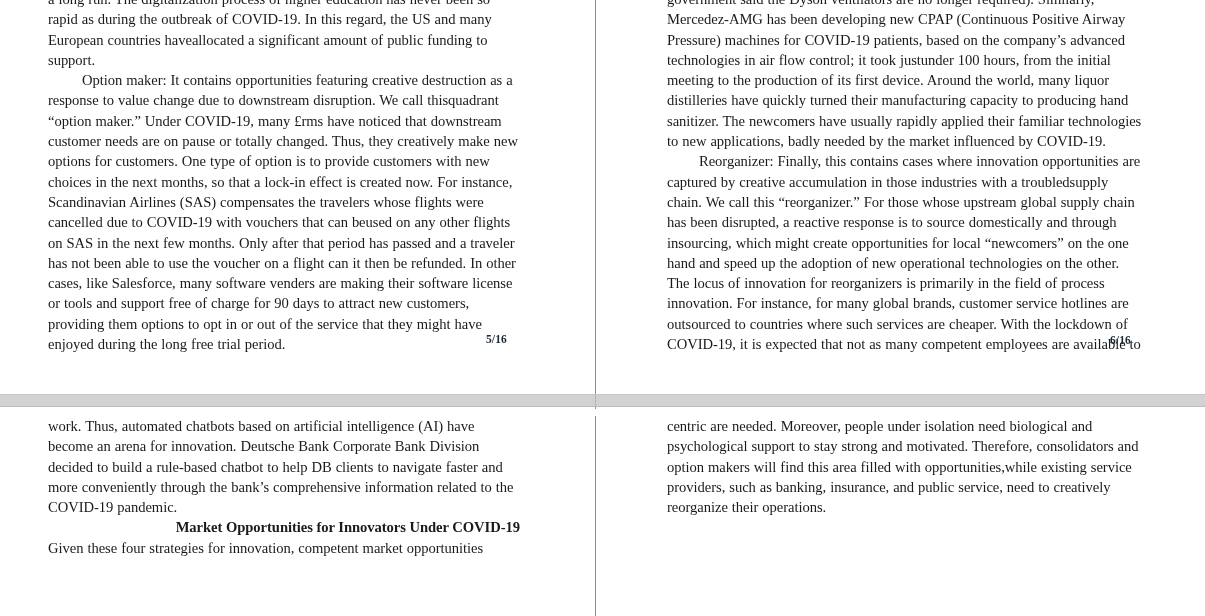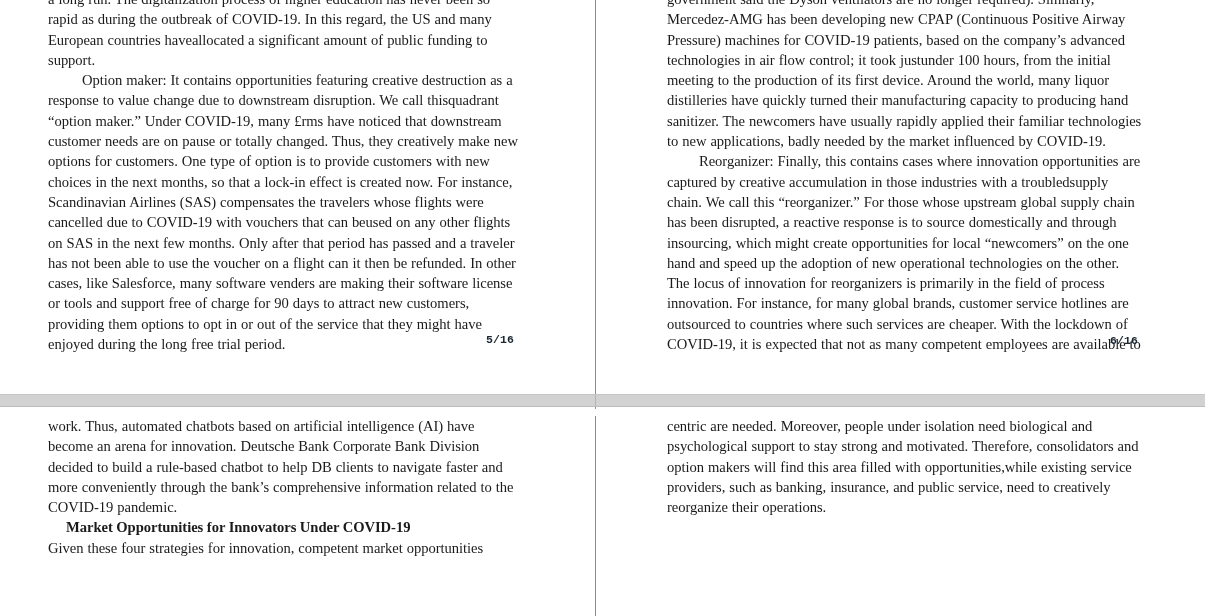--- a/index.html
+++ b/index.html
@@ -88,29 +88,29 @@
   p.indent { text-indent: 34px; }
   p.indent-right { text-indent: 32px; }
 
   b, .run-in { font-weight: normal; }
 
   h3.subhead {
     margin: 0;
     font-size: 14.6px;
     line-height: 20.3px;
     font-weight: bold;
-    text-align: left;
+    text-align: right;
     padding-left: 18px;
     letter-spacing: -0.05px;
   }
 
   
   .page-number {
     position: absolute;
-    font-family: Liberation Mono, monospace;
+    font-family: Liberation Serif, serif;
     font-size: 11.5px;
     font-weight: bold;
     color: #1b2733;
     letter-spacing: 0.1px;
   }
   .page-number--left  { left: 486px; top: 344px; }
   .page-number--right { left: 1110px; top: 345px; text-align: right; }
 </style>
 </head>
 <body>

